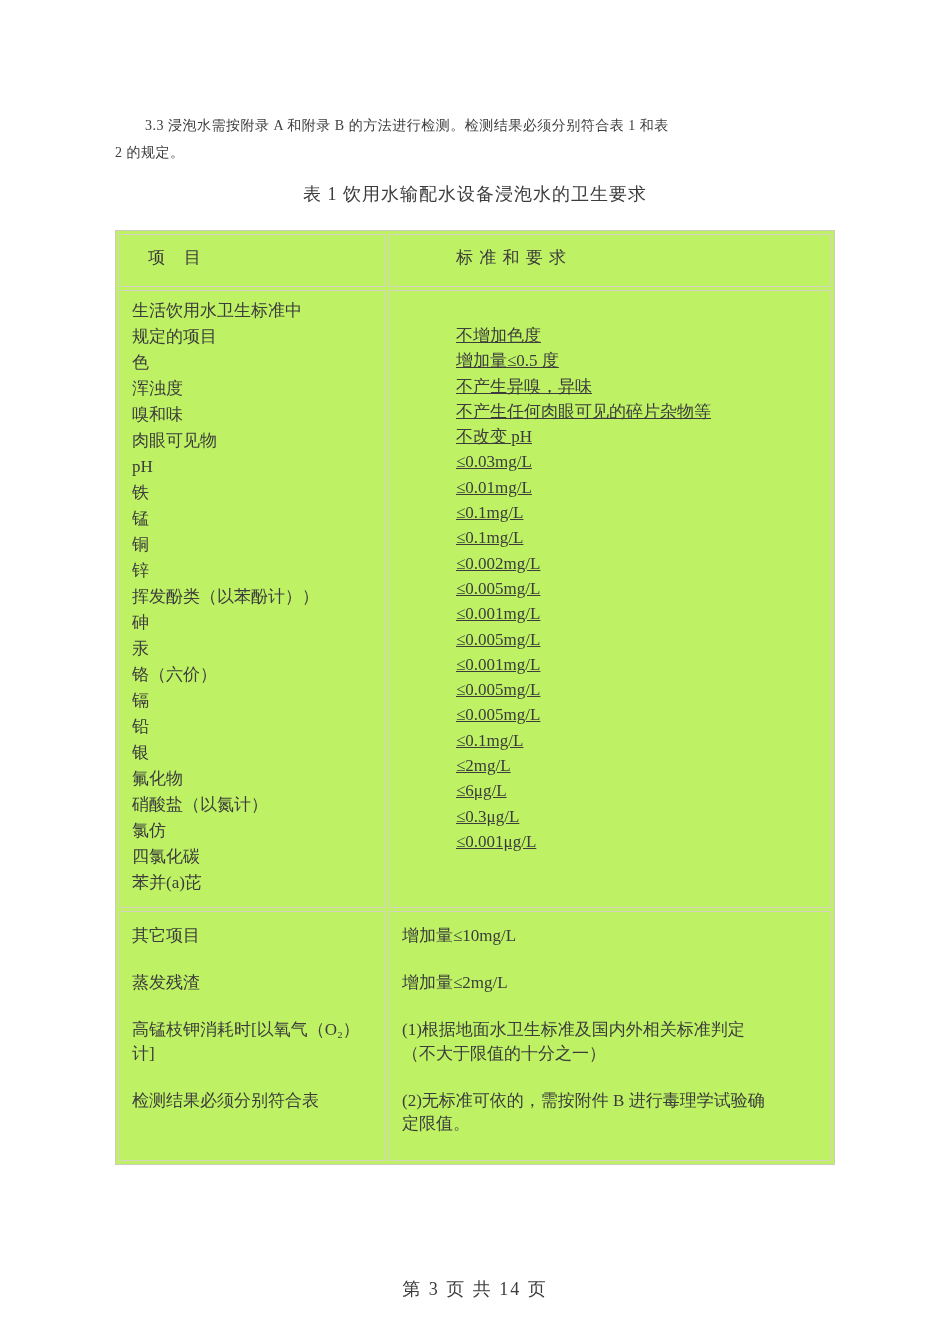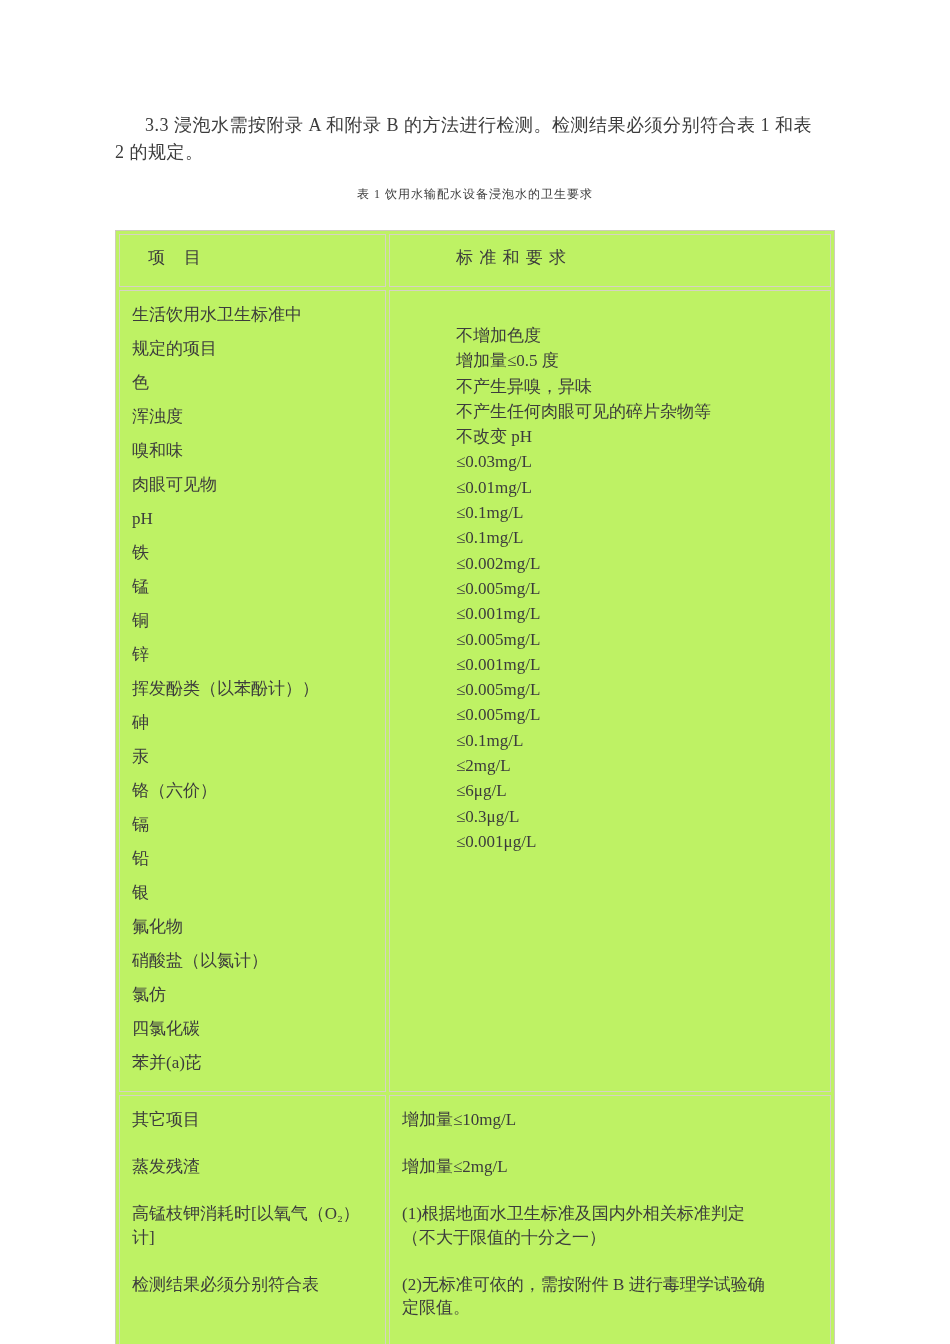--- a/index.html
+++ b/index.html
@@ -8,29 +8,29 @@
     width: 950px;
     height: 1344px;
     background: #ffffff;
     overflow: hidden;
     font-family: "Liberation Serif", "DejaVu Serif", serif;
     color: #3c3c3c;
   }
   .para {
     margin: 0 115px;
     padding-top: 112px;
-    font-size: 18px;
+    font-size: 14px;
     line-height: 27px;
     text-indent: 30px;
     white-space: pre-line;
     letter-spacing: 0.5px;
   }
   .ttl {
     margin-top: 16px;
-    font-size: 12px;
+    font-size: 18px;
     line-height: 24px;
     text-align: center;
     font-weight: normal;
     letter-spacing: 1px;
   }
   table.t1 {
     margin: 24px 0 0 115px;
     width: 720px;
     table-layout: fixed;
     border-collapse: separate;
@@ -41,22 +41,22 @@
   table.t1 col.c1 { width: 267px; }
   table.t1 td {
     border: 1px solid #d6d2c4;
     vertical-align: top;
     font-size: 17px;
     white-space: pre-line;
     overflow: hidden;
   }
   td.th1 { padding: 11px 0 9px 28px; line-height: 24px; letter-spacing: 1px; }
   td.th2 { padding: 11px 0 16px 66px; line-height: 24px; letter-spacing: 1px; }
-  td.items1  { padding: 7px 16px 11px 12px;  line-height: 34px; }
-  td.values1 { padding: 32px 0 11px 66px; line-height: 25.3px; } 
+  td.items1  { padding: 7px 16px 11px 12px;  line-height: 26px; }
+  td.values1 { padding: 32px 0 11px 66px; line-height: 25.3px; text-decoration: underline; } 
   td.items2  { padding: 12px 0 12px 12px; line-height: 23.5px; }
   td.values2 { padding: 12px 0 24px 12px; line-height: 23.5px; }
   .footer {
     margin-top: 112px;
     text-align: center;
     font-size: 18px;
     letter-spacing: 2px;
   }
 </style>
 </head>

